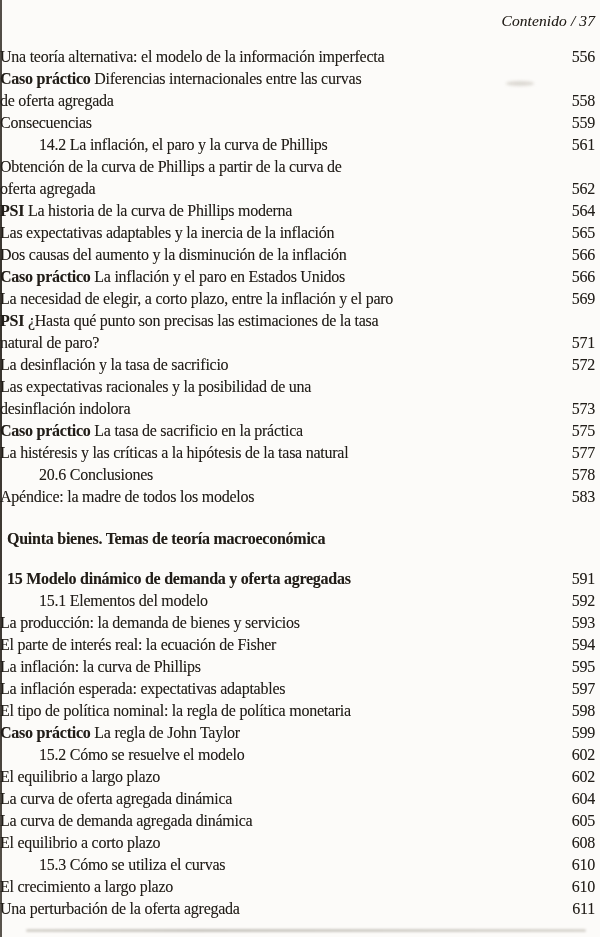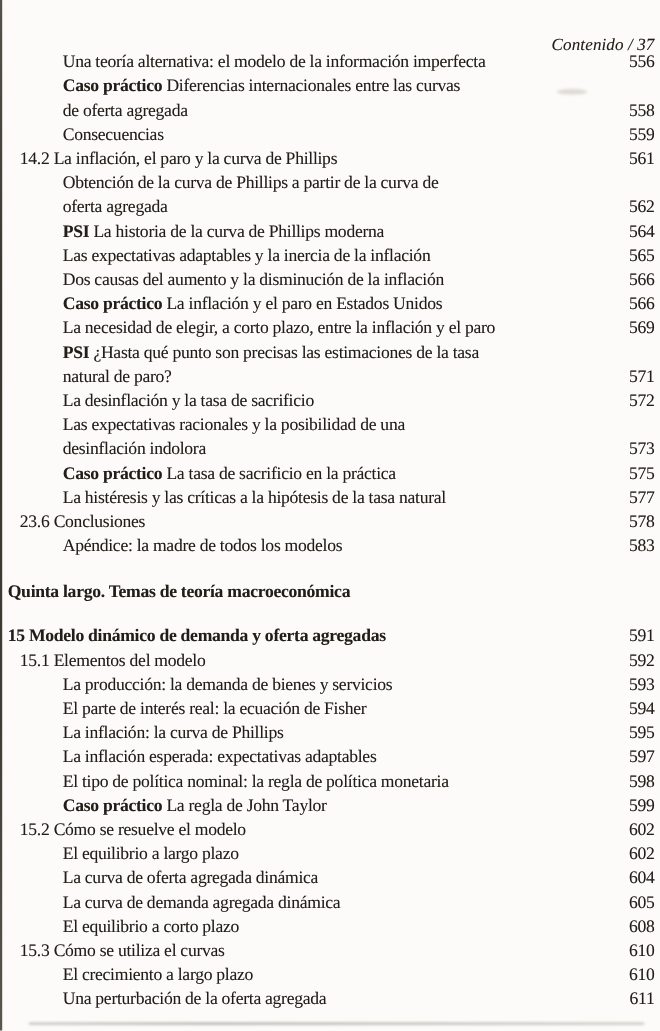--- a/index.html
+++ b/index.html
@@ -27,38 +27,37 @@
     left: 26px; right: 14px; bottom: 5px; height: 3px;
     background: linear-gradient(to right, #d6d3cd, #c7c4be 30%, #cfccc6 60%, #d8d5cf);
     border-radius: 2px; filter: blur(1.1px);
   }
 
   
   .running-header {
     position: absolute; top: 12px; right: 5px;
     font-style: italic; font-size: 15.5px; letter-spacing: 0.1px;
     text-shadow: 0 0 0.5px rgba(33,29,24,0.35);
-    margin-top: 20px;
   }
 
   
   .toc { position: absolute; top: 46px; left: 0; right: 0; }
   .row {
     display: flex; align-items: baseline;
     height: 22px; line-height: 22px;
     font-size: 16px; letter-spacing: -0.25px;
     text-shadow: 0 0 0.5px rgba(33,29,24,0.35);
   }
   .row .left  { flex: 1 1 auto; white-space: nowrap; }
   .row .pageno { flex: 0 0 auto; width: 46px; text-align: right; padding-right: 5px; }
   .row .num { display: inline; }
   .row .prefix { font-weight: 700; }
 
-  .row.sub     .left { padding-left: 57px; }
-  .row.section .left { padding-left: 18px; }
+  .row.sub     .left { }
+  .row.section .left { padding-left: 39px; }
   .row.chapter .left { padding-left: 7px; font-weight: 700; }
   .row.part    .left { padding-left: 7px; font-weight: 700; }
 
   .row.part    { margin-top: 20px; }
   .row.chapter { margin-top: 18px; align-items: flex-end; }
 </style>
 </head>
 <body>
 
 <div class="scan-page">
@@ -214,39 +213,39 @@
       <div class="row sub">
     <span class="left">
       
       
       <span class="text">La histéresis y las críticas a la hipótesis de la tasa natural</span>
     </span>
     <span class="pageno">577</span>
   </div>
       <div class="row section">
     <span class="left">
-      <span class="num">23.6</span>
+      <span class="num">20.6</span>
       
       <span class="text">Conclusiones</span>
     </span>
     <span class="pageno">578</span>
   </div>
       <div class="row sub">
     <span class="left">
       
       
       <span class="text">Apéndice: la madre de todos los modelos</span>
     </span>
     <span class="pageno">583</span>
   </div>
       <div class="row part">
     <span class="left">
       
       
-      <span class="text">Quinta largo. Temas de teoría macroeconómica</span>
+      <span class="text">Quinta bienes. Temas de teoría macroeconómica</span>
     </span>
     <span class="pageno"></span>
   </div>
       <div class="row chapter">
     <span class="left">
       <span class="num">15</span>
       
       <span class="text">Modelo dinámico de demanda y oferta agregadas</span>
     </span>
     <span class="pageno">591</span>

